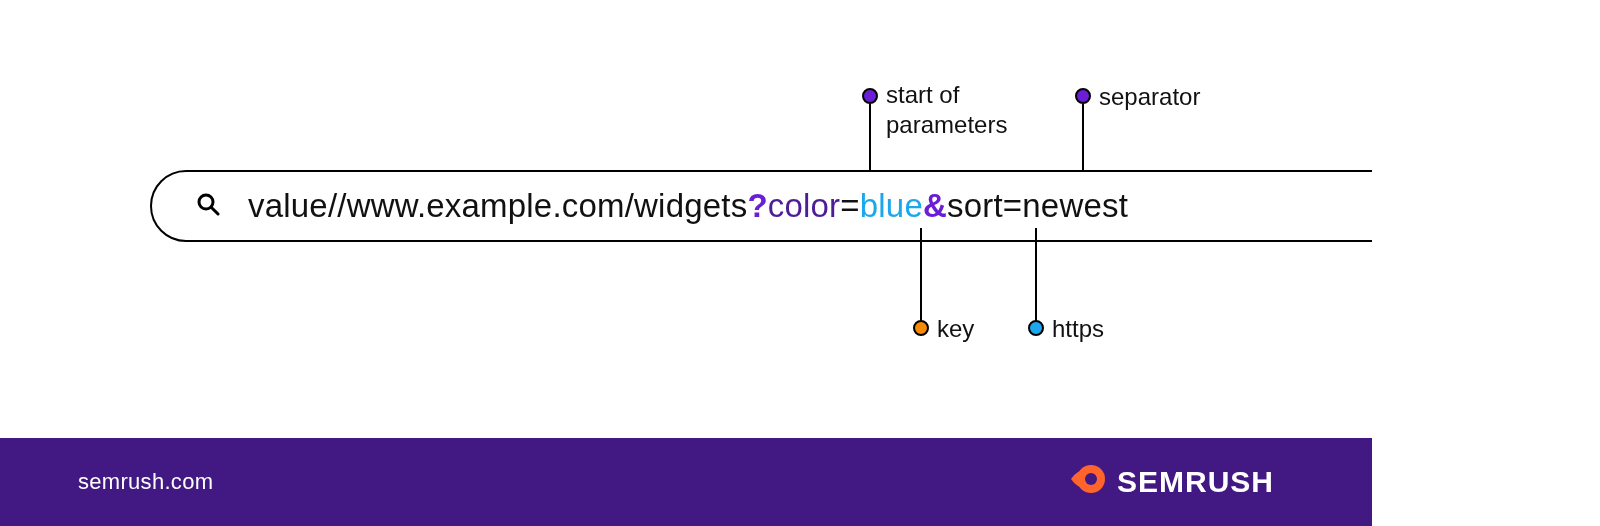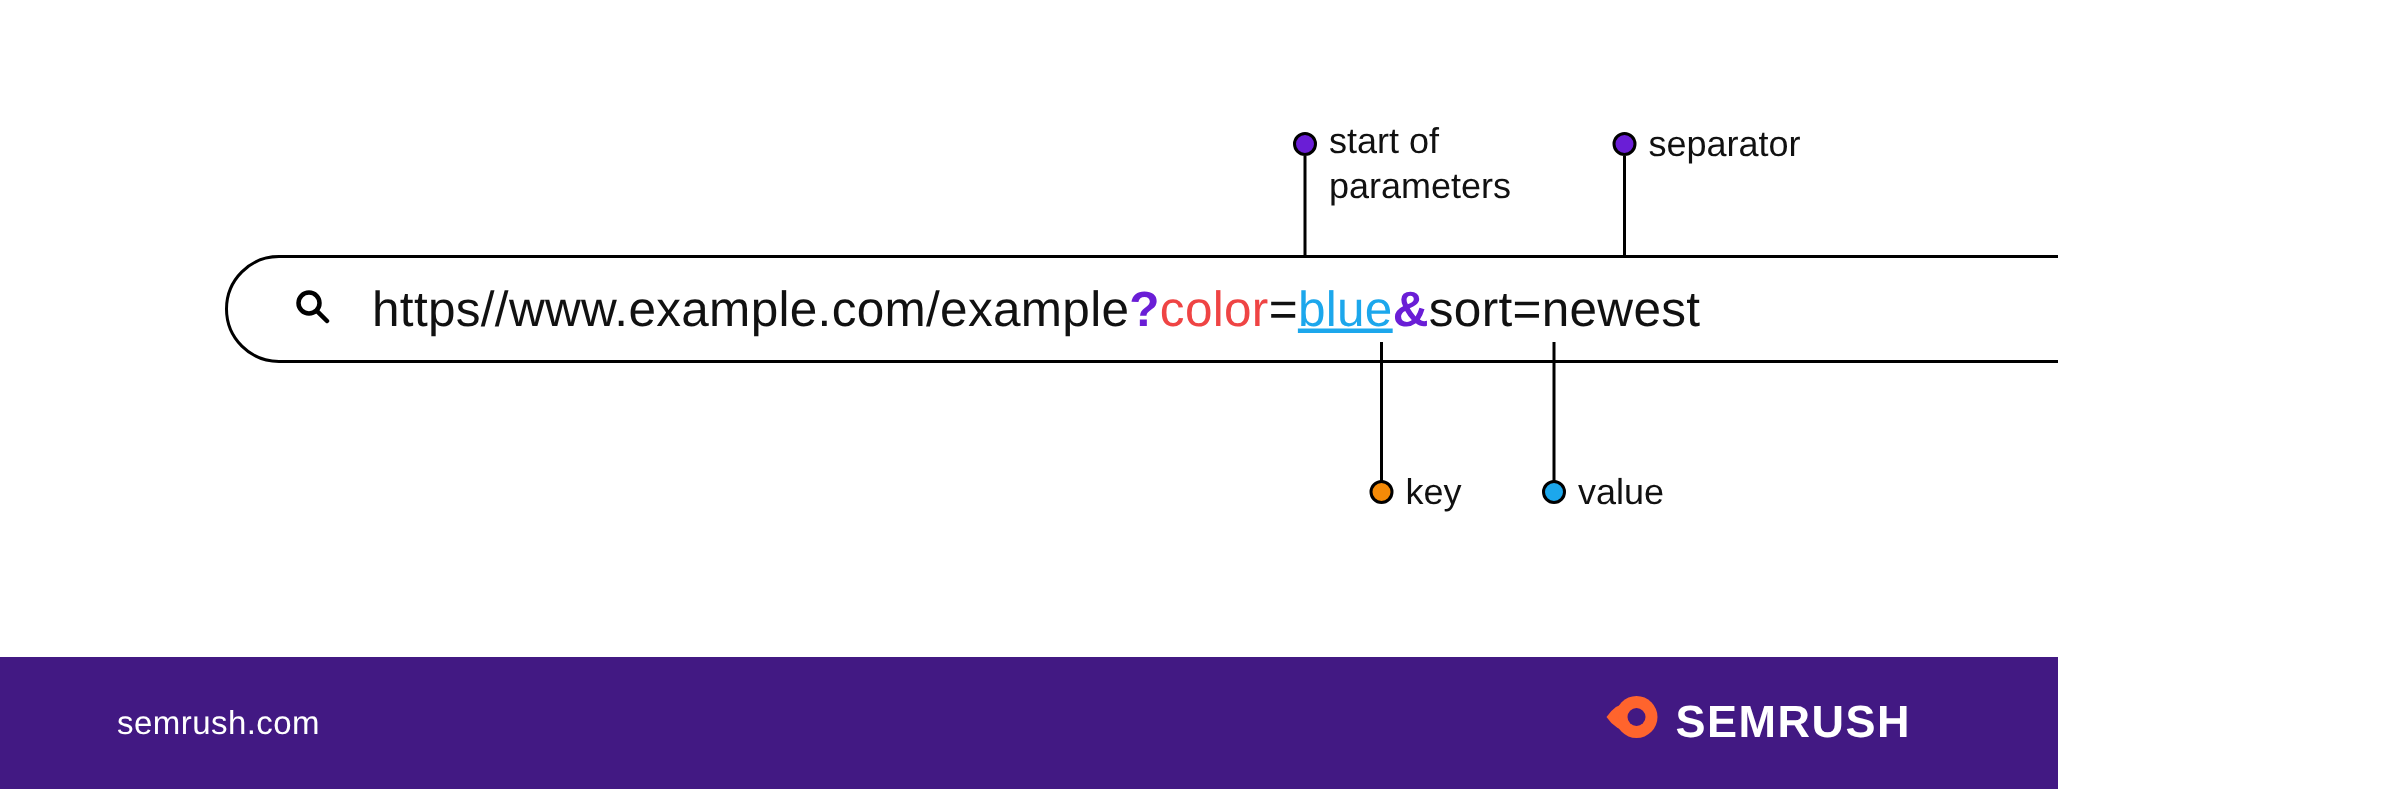--- a/index.html
+++ b/index.html
@@ -23,22 +23,22 @@
   .search-icon { flex: 0 0 auto; margin-right: 28px; }
   .url-text {
     font-size: 33px;
     font-weight: 400;
     letter-spacing: 0.2px;
     white-space: nowrap;
     color: #111;
   }
   .url-text span { display:inline; }
   .seg-purple { color: #6A1ED6; font-weight: 700; }
-  .seg-orange { color: #ef4444; }
-  .seg-blue   { color: #1CA7EC; text-decoration: underline; }
+  .seg-orange { color: #4c1d95; }
+  .seg-blue   { color: #1CA7EC; }
 
   
   .ann-label {
     position: absolute;
     font-size: 24px;
     color: #111;
     line-height: 1.25;
   }
 
   
@@ -103,31 +103,31 @@
   <div class="callout-line" style="left:1082px; top:104px; height:80px;"></div>
 
   <div class="url-pill">
     <span class="search-icon">
       <svg width="24" height="24" viewBox="0 0 24 24" fill="none">
         <circle cx="10" cy="10" r="7" stroke="#000" stroke-width="3"></circle>
         <line x1="15.2" y1="15.2" x2="22" y2="22" stroke="#000" stroke-width="3" stroke-linecap="round"></line>
       </svg>
     </span>
     <span class="url-text">
-      <span>https//www.example.com/example</span><span class="seg-purple">?</span><span class="seg-orange">color</span><span>=</span><span class="seg-blue">blue</span><span class="seg-purple">&amp;</span><span>sort=newest</span>
+      <span>value//www.example.com/widgets</span><span class="seg-purple">?</span><span class="seg-orange">color</span><span>=</span><span class="seg-blue">blue</span><span class="seg-purple">&amp;</span><span>sort=newest</span>
     </span>
   </div>
 
   <div class="callout-line" style="left:920px; top:228px; height:94px;"></div>
   <span class="dot dot-orange" style="left:913px; top:320px;"></span>
   <div class="ann-label" style="left:937px; top:314px;">key</div>
 
   <div class="callout-line" style="left:1035px; top:228px; height:94px;"></div>
   <span class="dot dot-blue" style="left:1028px; top:320px;"></span>
-  <div class="ann-label" style="left:1052px; top:314px;">value</div>
+  <div class="ann-label" style="left:1052px; top:314px;">https</div>
 
   <div class="footer">
     <div class="footer-url">semrush.com</div>
     <div class="brand">
       <span class="brand-icon">
         <svg width="38" height="38" viewBox="0 0 38 38">
           <circle cx="22" cy="19" r="14" fill="#FF642D"></circle>
           <circle cx="22" cy="19" r="6" fill="#421983"></circle>
           <path d="M2 19 Q 8 10 18 9 Q 10 14 10 19 Q 10 24 18 29 Q 8 28 2 19 Z" fill="#FF642D"></path>
         </svg>

